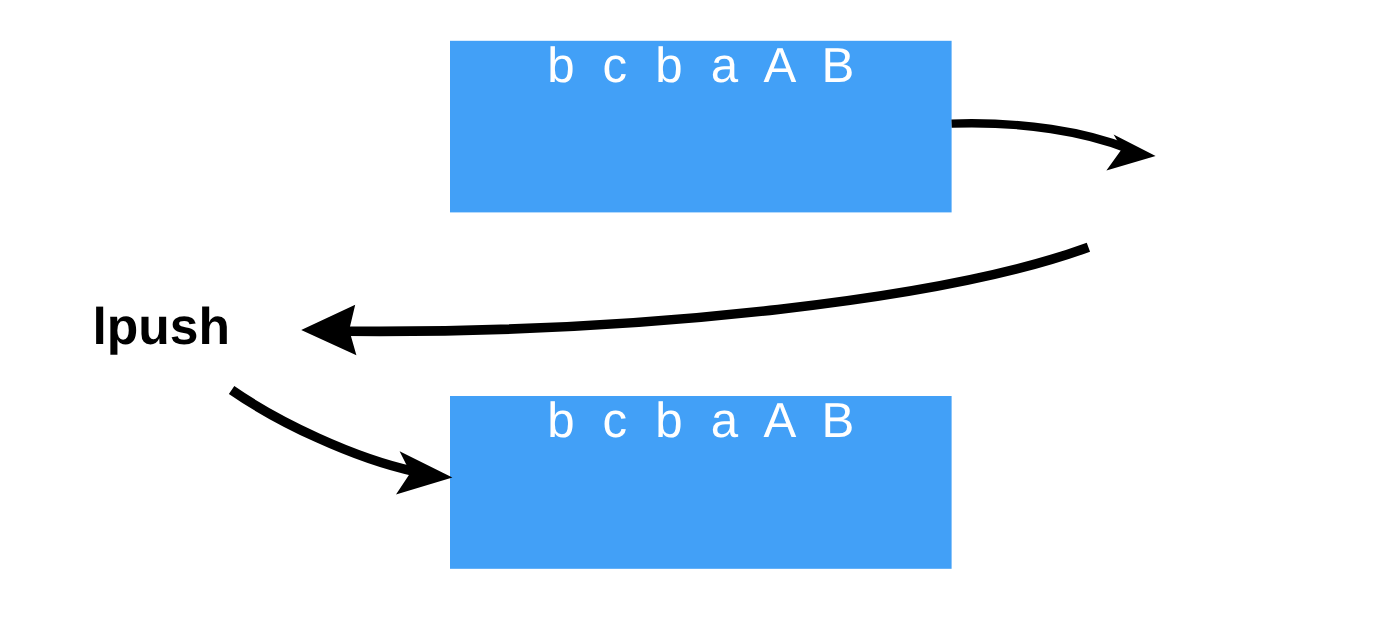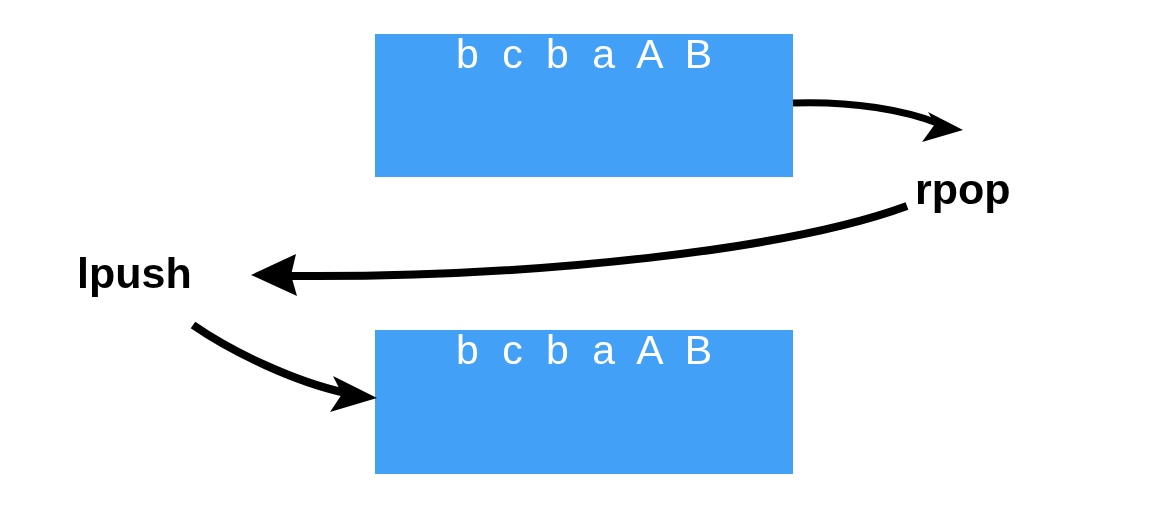--- a/index.html
+++ b/index.html
@@ -79,21 +79,20 @@
 <div id="canvas" style="background: rgb(255, 255, 255);">
 
   <div class="list-box" id="box-top" style="--box-fill: #42a0f7;">
     <span class="box-label" style="color: rgb(255, 255, 255);">b c b a A B</span>
   </div>
 
   <div class="list-box" id="box-bottom" style="--box-fill: #42a0f7;">
     <span class="box-label" style="color: rgb(255, 255, 255);">b c b a A B</span>
   </div>
 
-  <div class="op-label" id="label-rpop" style="color: rgb(0, 0, 0);">rpop</div>
 
   <div class="op-label" id="label-lpush" style="color: rgb(0, 0, 0);">lpush</div>
 
   <svg id="arrows" viewBox="0 0 1164 516" xmlns="http://www.w3.org/2000/svg">
 
     <g>
       <path d="M 793 103 C 853 101, 905 110, 940 124" fill="none" stroke="#000000" stroke-width="7" stroke-linecap="butt"></path>
       <path d="M 963 130 L 928 112 L 935 124 L 922 142 Z" fill="#000000"></path>
     </g>
 

